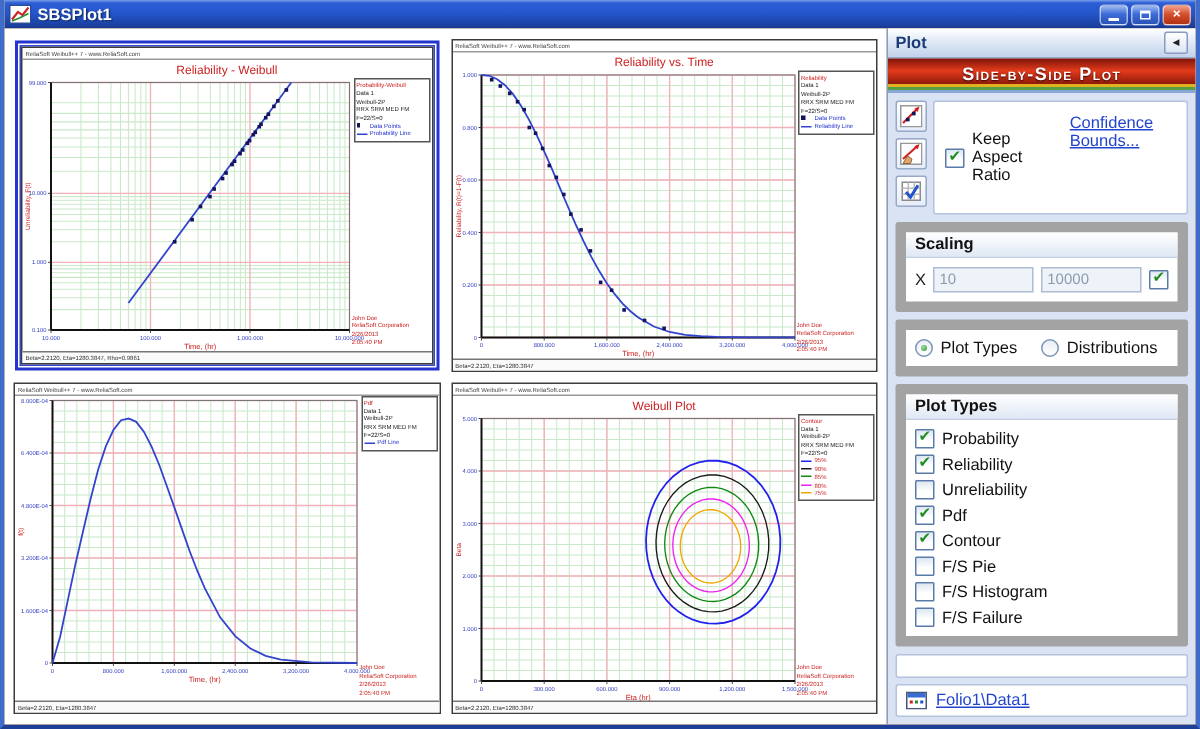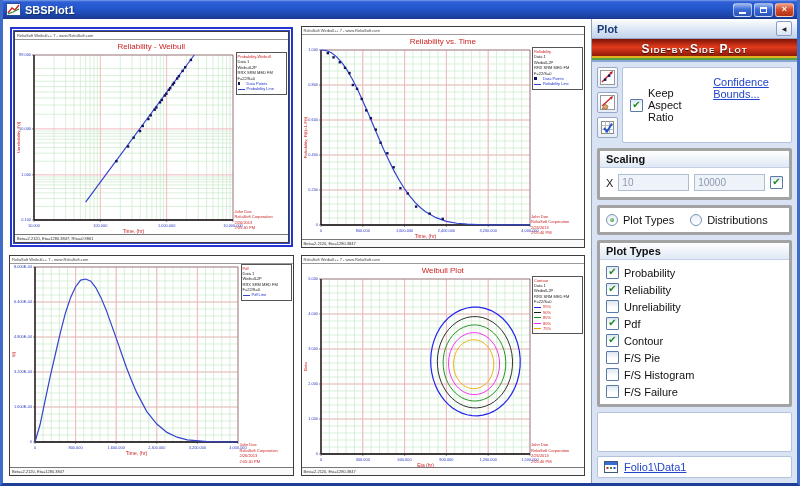--- a/index.html
+++ b/index.html
@@ -58,21 +58,21 @@
   .tool-col{display:flex;flex-direction:column;gap:4px;}
   .tool-btn{width:21px;height:21px;border:1px solid #98a9c8;border-radius:2px;
     background:linear-gradient(#ffffff,#e6edf8);display:flex;align-items:center;justify-content:center;}
   .opt-box{flex:1;background:#fff;border:1px solid #b3c2dd;border-radius:2px;
     padding:8px 7px;display:flex;flex-direction:row;gap:10px;height:76px;}
   .chk-row{display:flex;align-items:center;gap:5px;font-size:11px;color:#111;}
   .cb{width:13px;height:13px;flex:0 0 13px;border:1px solid #5a7aa8;border-radius:1px;
     background:linear-gradient(#dde7f1,#ffffff 60%);display:inline-flex;align-items:center;justify-content:center;}
   .cb.checked::after{content:"\2714";font-size:10px;color:#1f8a1f;line-height:1;margin-top:-1px;}
   .link{color:#2244cc;text-decoration:underline;font-size:11px;cursor:pointer;}
-  .group{margin:5px 5px 0;background:#fff;border:3px solid #a3a3a3;border-radius:2px;}
+  .group{margin:5px 5px 0;background:#fff;border:7px solid #a3a3a3;border-radius:2px;}
   .group-head{padding:2px 6px;font-weight:bold;font-size:11px;color:#111;
     background:linear-gradient(#ffffff,#dfe8f5);border-bottom:1px solid #c4d0e4;}
   .group-body{padding:6px;}
   .scaling-row{display:flex;align-items:center;gap:5px;font-size:11px;color:#222;}
   .dis-input{flex:1;height:17px;border:1px solid #afbdd3;background:#eef3fa;color:#8d9aae;
     font-size:10px;padding:0 3px;display:flex;align-items:center;}
   .radio-row{display:flex;gap:16px;font-size:11px;color:#111;}
   .radio-item{display:flex;align-items:center;gap:5px;}
   .radio{width:12px;height:12px;flex:0 0 12px;border:1px solid #7a93b5;border-radius:50%;
     background:linear-gradient(#e9eff7,#ffffff);position:relative;}

